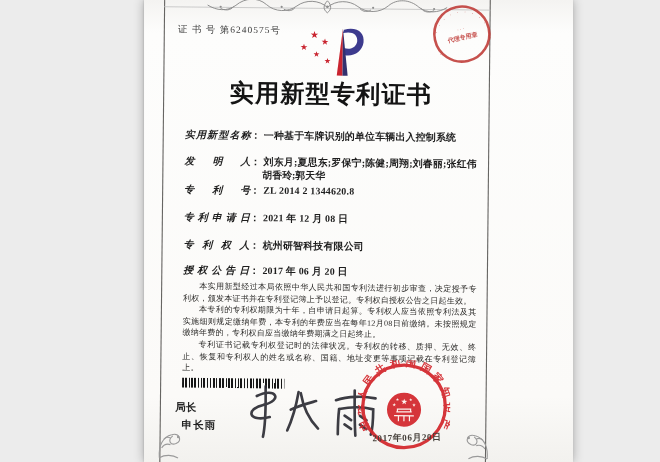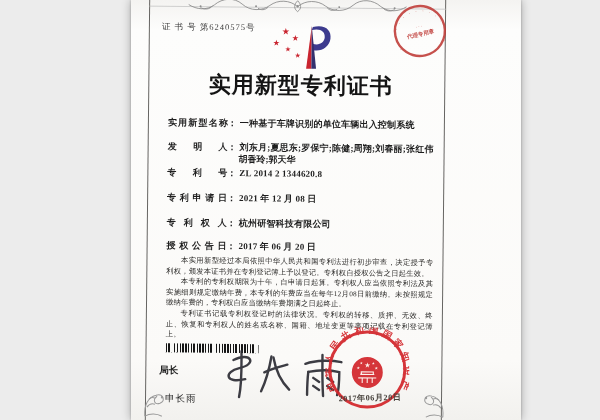--- a/index.html
+++ b/index.html
@@ -23,31 +23,31 @@
   .logo .star{position:absolute;color:#c9242f;line-height:1;}
   .st1{left:0px;top:16px;font-size:8px;}
   .st2{left:9px;top:4px;font-size:9px;}
   .st3{left:12px;top:23px;font-size:7px;}
   .st4{left:19px;top:11px;font-size:8px;}
   .st5{left:22px;top:29px;font-size:7px;}
   .logo svg{position:absolute;left:24px;top:0;}
   .title{position:absolute;left:20px;top:71px;width:297px;text-align:center;
          font-size:22px;font-weight:700;color:#141414;letter-spacing:1px;white-space:nowrap;}
   .row{position:absolute;left:36px;font-size:9px;color:#1e1e1e;font-weight:600;white-space:nowrap;}
-  .row .flabel{display:inline-block;width:60px;text-align:justify;text-align-last:justify;}
+  .row .flabel{display:inline-block;width:60px;text-align:justify;text-align-last:justify;font-style:italic;}
   .row .fvalue{margin-left:3px;letter-spacing:.2px;}
   .row2{position:absolute;left:107px;font-size:9px;color:#1e1e1e;font-weight:600;white-space:nowrap;}
   .paras{position:absolute;left:36px;top:257px;width:267px;color:#2b2a28;}
   .paras p{margin:0;font-size:7.3px;line-height:10.6px;text-align:justify;text-indent:2em;
            letter-spacing:.2px;}
   .barcode{position:absolute;left:36px;top:345px;width:93px;height:9px;
            background:repeating-linear-gradient(90deg,#161616 0 1.4px,#f8f8f6 1.4px 2.6px,
            #161616 2.6px 4.4px,#f8f8f6 4.4px 6px,#161616 6px 6.8px,#f8f8f6 6.8px 8.4px);}
   .dirtitle{position:absolute;left:30px;top:366px;font-size:9.5px;font-weight:700;color:#242424;}
-  .dirname{position:absolute;left:36px;top:394px;font-size:9.5px;font-weight:400;color:#242424;letter-spacing:1px;}
+  .dirname{position:absolute;left:36px;top:382px;font-size:9.5px;font-weight:700;color:#242424;letter-spacing:1px;}
   .signature{position:absolute;left:80px;top:349px;width:150px;height:52px;}
   .seal-office{position:absolute;left:196px;top:327px;width:84px;height:84px;opacity:.93;}
   .seal-date{position:absolute;left:199px;top:392px;width:84px;text-align:center;font-size:8.2px;
              font-weight:700;color:#46403b;letter-spacing:.5px;transform:rotate(-2deg);z-index:6;white-space:nowrap;}
   .seal-agency{position:absolute;left:258px;top:1px;width:58px;height:58px;transform:rotate(-13deg);opacity:.88;}
 </style>
 </head>
 <body>
 
 <div class="stage">

